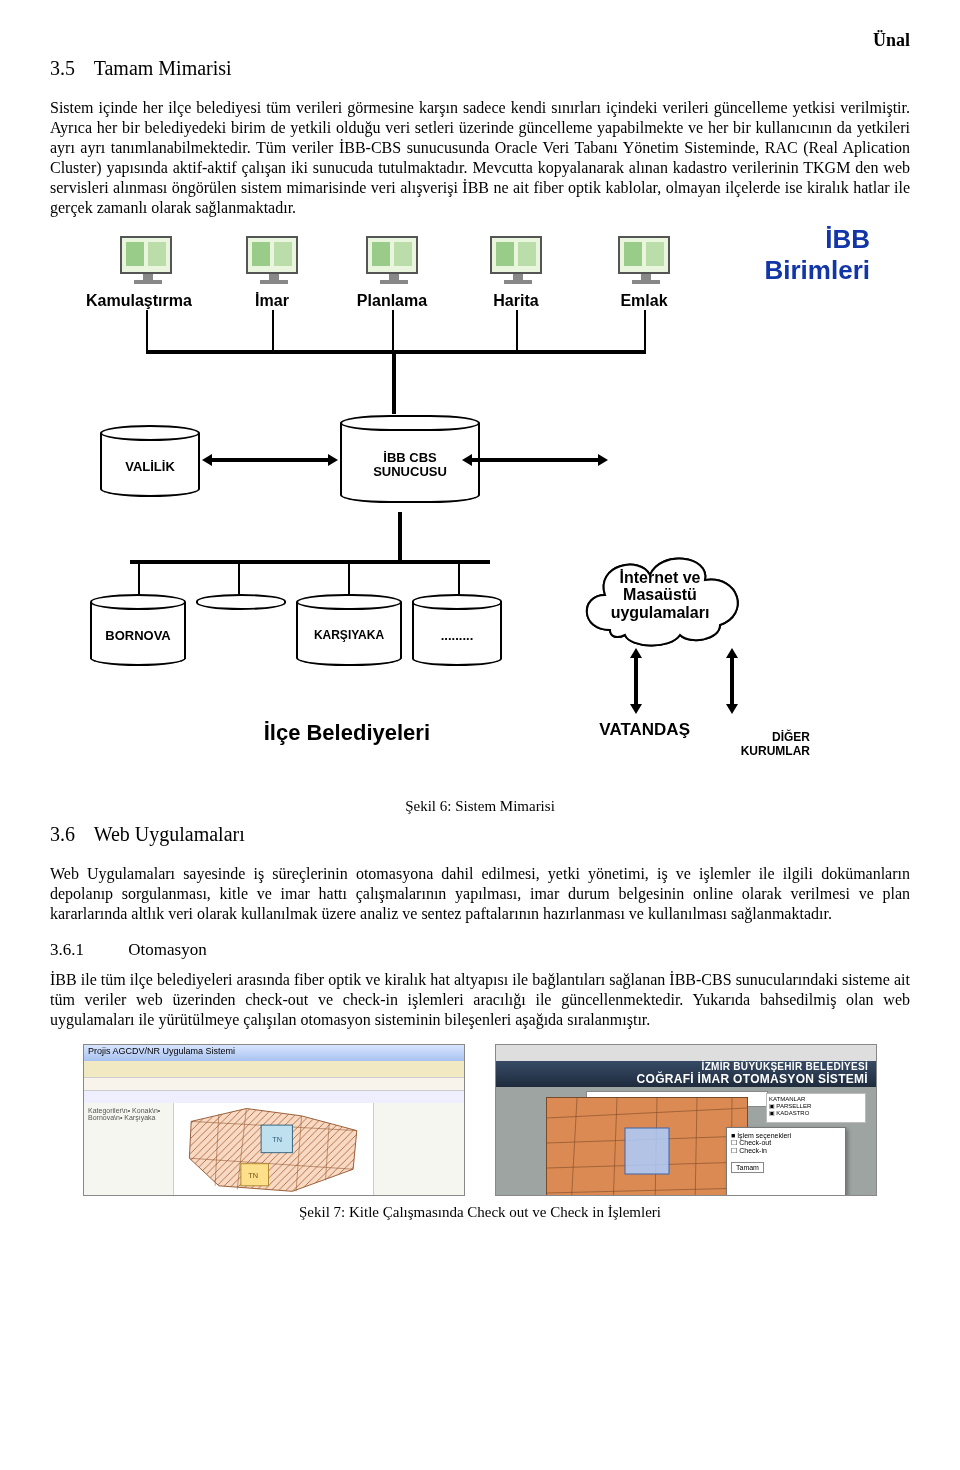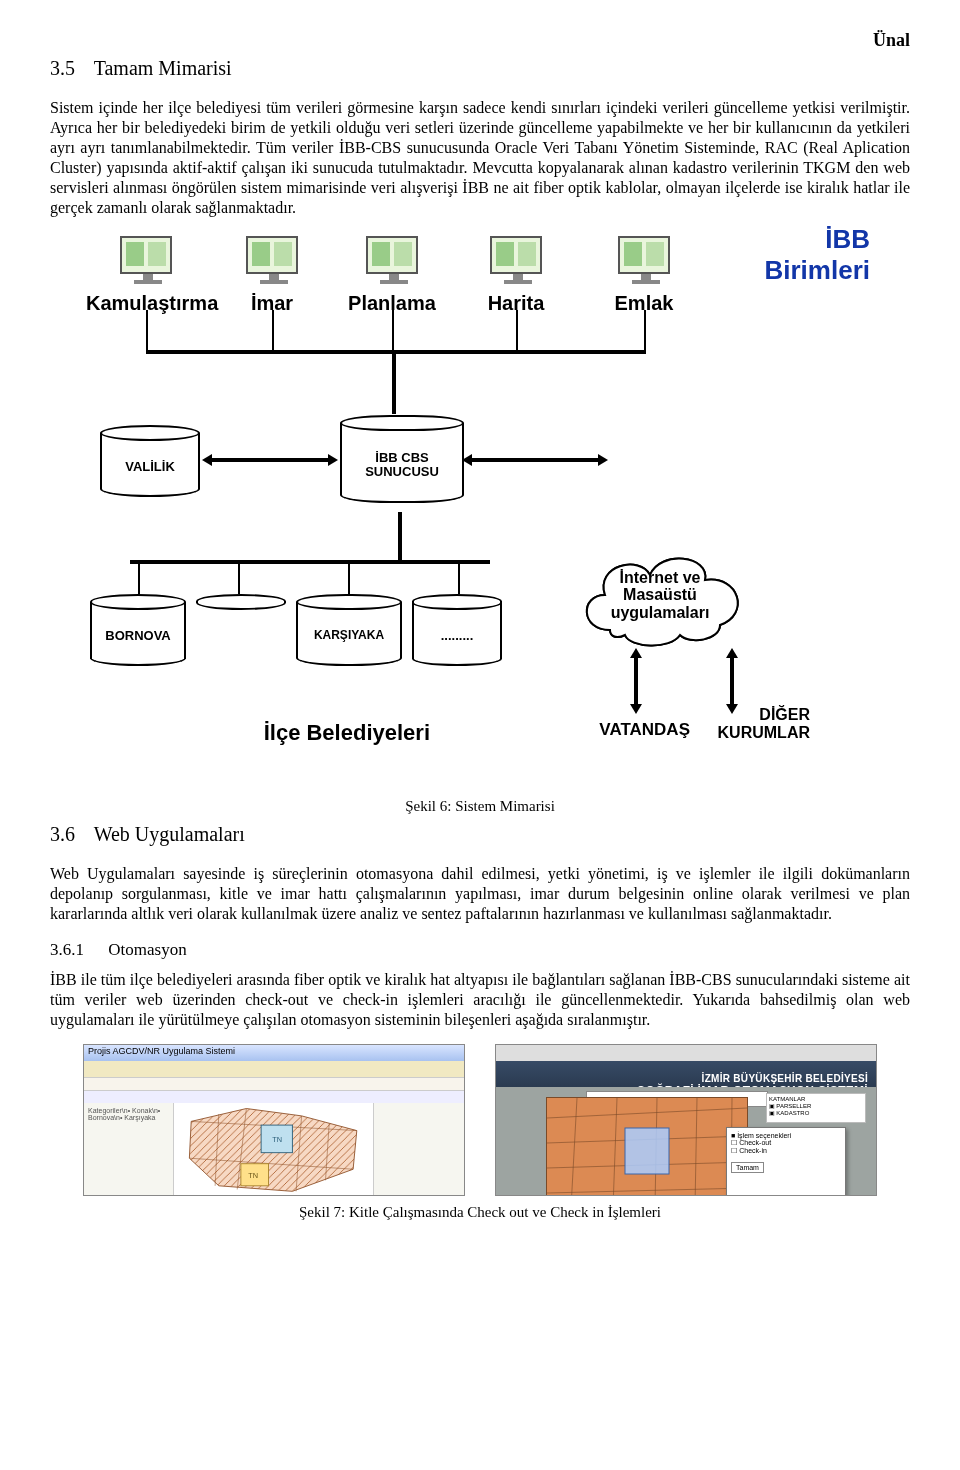--- a/index.html
+++ b/index.html
@@ -75,21 +75,21 @@
   .monitor .screen::after  { width: 18px; height: 24px; right: 4px; top: 4px; background:#bda; }
   .monitor .stand {
     width: 10px; height: 6px; background:#888; margin: 0 auto;
   }
   .monitor .base {
     width: 28px; height: 4px; background:#888; margin: 0 auto;
   }
   .monitor-label {
     position: absolute;
     font-weight: bold;
-    font-size: 20px;
+    font-size: 16px;
     width: 100px;
     text-align: center;
   }
 
   .db {
     position: absolute;
     width: 100px;
     height: 80px;
   }
   .db .cyl-top {
@@ -157,21 +157,21 @@
     width: 380px; height: 150px; border: 1px solid #888; background: #e6e6ea;
     position: relative; overflow: hidden; font-family: Arial, sans-serif;
   }
   .shot .titlebar {
     height: 16px; background: linear-gradient(#d9e5ff,#a8c2f0); font-size:9px;
     padding: 1px 4px; box-sizing: border-box; color:#000;
   }
   .shot .banner {
     height: 26px; background: linear-gradient(#374b66,#1e2b3c); color:#fff;
     font-size: 10px; display:flex; align-items:center; justify-content:flex-end;
-    padding: 12px 8px; font-weight: bold; letter-spacing: .3px;
+    padding: 0 8px; font-weight: bold; letter-spacing: .3px;
   }
   .shot .toolbar {
     height: 16px; background: #f1e9c2; border-bottom:1px solid #ccc;
   }
   .shot .body {
     position: absolute; inset: 58px 0 0 0; background: #fff;
   }
   .shot .sidebar {
     position: absolute; left: 0; top: 0; bottom: 0; width: 90px;
     background: #f6f6f0; border-right: 1px solid #ccc; font-size: 7px; padding: 4px;
@@ -205,21 +205,21 @@
     background:#fff; font-size:6px; padding:2px; box-sizing:border-box;
     border:1px solid #bbb;
   }
   .shot.two .toolbar2 {
     position:absolute; left:90px; top:4px; width:180px; height:14px;
     background:#fff; border:1px solid #888;
   }
   h3.subsub {
     font-size: 17px; font-weight: 400; margin: 16px 0 10px 0;
   }
-  h3.subsub .num { margin-right: 20px; }
+  h3.subsub .num { margin-right: 40px; }
 </style>
 </head>
 <body>
 
 <div class="header-name">Ünal</div>
 
 <h2 class="section">
   <span class="num">3.5</span>
   <span>Tamam Mimarisi</span>
 </h2>
@@ -273,21 +273,21 @@
 
   <div class="bus-line" style="left:56px; top:120px; width:500px;"></div>
   <div class="v-line" style="left:302px; top:124px; height:60px; width:4px;"></div>
 
   <div class="db" style="left:10px; top:195px;">
     <div class="cyl-top"></div>
     <div class="cyl-body">
         <span>VALİLİK</span>
       </div>
   </div>
-  <div class="db" style="left:250px; top:185px; width:124px; height:96px;">
+  <div class="db" style="left:250px; top:185px; width:140px; height:96px;">
     <div class="cyl-top"></div>
     <div class="cyl-body" style="height:80px;">
        <span><span>İBB CBS</span><br><span>SUNUCUSU</span></span>
     </div>
   </div>
 
   <div class="arrow-h" style="left:112px; top:224px; width:136px;">
       <div class="shaft"></div>
     </div>
   <div class="arrow-h" style="left:372px; top:224px; width:146px;">
@@ -339,21 +339,21 @@
 
   <div class="arrow-v" style="left:540px; top:418px; height:66px;">
       <div class="shaft"></div>
     </div>
   <div class="arrow-v" style="left:636px; top:418px; height:66px;">
       <div class="shaft"></div>
     </div>
 
   <div class="big-label" style="left:120px; top:490px; font-size:22px; width:220px;">İlçe Belediyeleri</div>
   <div class="big-label" style="left:490px; top:490px; font-size:17px; width:110px;">VATANDAŞ</div>
-  <div class="big-label" style="left:600px; top:476px; font-size:16px; width:120px;">
+  <div class="big-label" style="left:600px; top:500px; font-size:12px; width:120px;">
      <span>DİĞER</span><br><span>KURUMLAR</span>
   </div>
 </div>
 
 <div class="figure-caption">Şekil 6: Sistem Mimarisi</div>
 
 <h2 class="section">
   <span class="num">3.6</span>
   <span>Web Uygulamaları</span>
 </h2>

